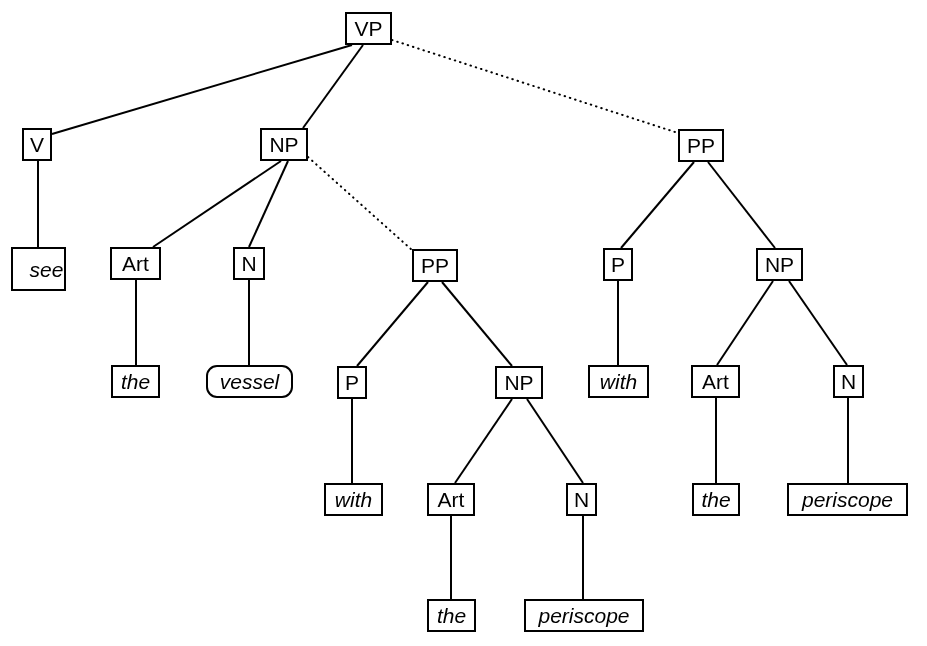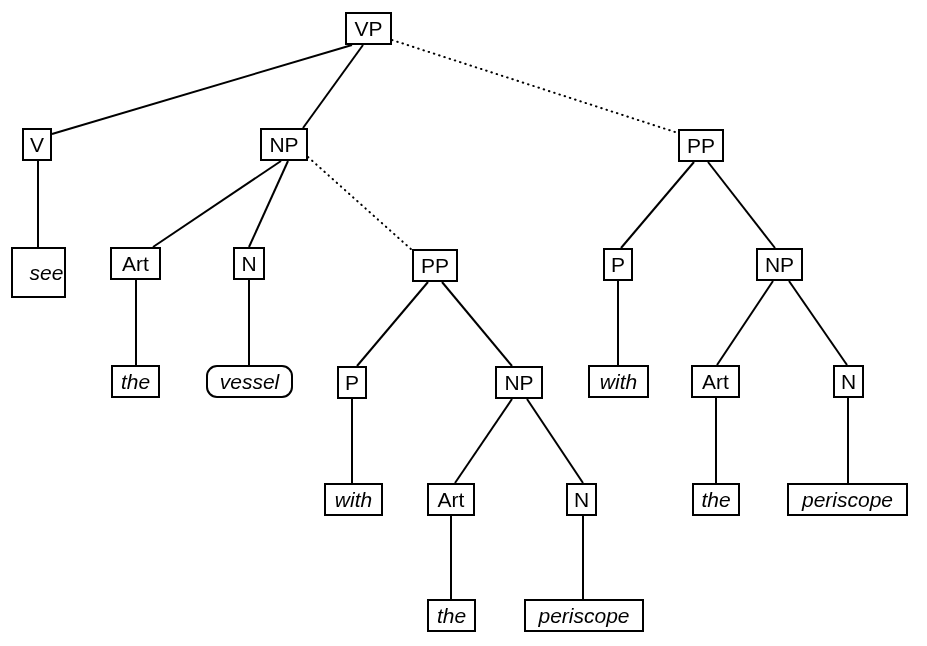--- a/index.html
+++ b/index.html
@@ -72,21 +72,21 @@
       <line x1="618" y1="281" x2="618" y2="365" stroke="#000000" stroke-width="2"></line>
       <line x1="773" y1="281" x2="717" y2="365" stroke="#000000" stroke-width="2"></line>
       <line x1="789" y1="281" x2="847" y2="365" stroke="#000000" stroke-width="2"></line>
       <line x1="716" y1="398" x2="716" y2="483" stroke="#000000" stroke-width="2"></line>
       <line x1="848" y1="398" x2="848" y2="483" stroke="#000000" stroke-width="2"></line>
     </svg>
 <div class="tree-node cat" style="left: 345px; top: 12px; width: 47px; height: 33px; border-color: rgb(0, 0, 0);">VP</div>
     <div class="tree-node cat" style="left: 22px; top: 128px; width: 30px; height: 33px; border-color: rgb(0, 0, 0);">V</div>
     <div class="tree-node cat" style="left: 260px; top: 128px; width: 48px; height: 33px; border-color: rgb(0, 0, 0);">NP</div>
     <div class="tree-node cat" style="left: 678px; top: 129px; width: 46px; height: 33px; border-color: rgb(0, 0, 0);">PP</div>
-    <div class="tree-node terminal" style="left: 11px; top: 247px; width: 55px; height: 51px; border-color: rgb(0, 0, 0); padding-left: 16px;">see</div>
+    <div class="tree-node terminal" style="left: 11px; top: 247px; width: 55px; height: 44px; border-color: rgb(0, 0, 0); padding-left: 16px;">see</div>
     <div class="tree-node cat" style="left: 110px; top: 247px; width: 51px; height: 33px; border-color: rgb(0, 0, 0);">Art</div>
     <div class="tree-node cat" style="left: 233px; top: 247px; width: 32px; height: 33px; border-color: rgb(0, 0, 0);">N</div>
     <div class="tree-node cat" style="left: 412px; top: 249px; width: 46px; height: 33px; border-color: rgb(0, 0, 0);">PP</div>
     <div class="tree-node cat" style="left: 603px; top: 248px; width: 30px; height: 33px; border-color: rgb(0, 0, 0);">P</div>
     <div class="tree-node cat" style="left: 756px; top: 248px; width: 47px; height: 33px; border-color: rgb(0, 0, 0);">NP</div>
     <div class="tree-node terminal" style="left: 111px; top: 365px; width: 49px; height: 33px; border-color: rgb(0, 0, 0);">the</div>
     <div class="tree-node terminal" style="left: 206px; top: 365px; width: 87px; height: 33px; border-color: rgb(0, 0, 0); border-radius: 11px;">vessel</div>
     <div class="tree-node cat" style="left: 337px; top: 366px; width: 30px; height: 33px; border-color: rgb(0, 0, 0);">P</div>
     <div class="tree-node cat" style="left: 495px; top: 366px; width: 48px; height: 33px; border-color: rgb(0, 0, 0);">NP</div>
     <div class="tree-node terminal" style="left: 588px; top: 365px; width: 61px; height: 33px; border-color: rgb(0, 0, 0);">with</div>

